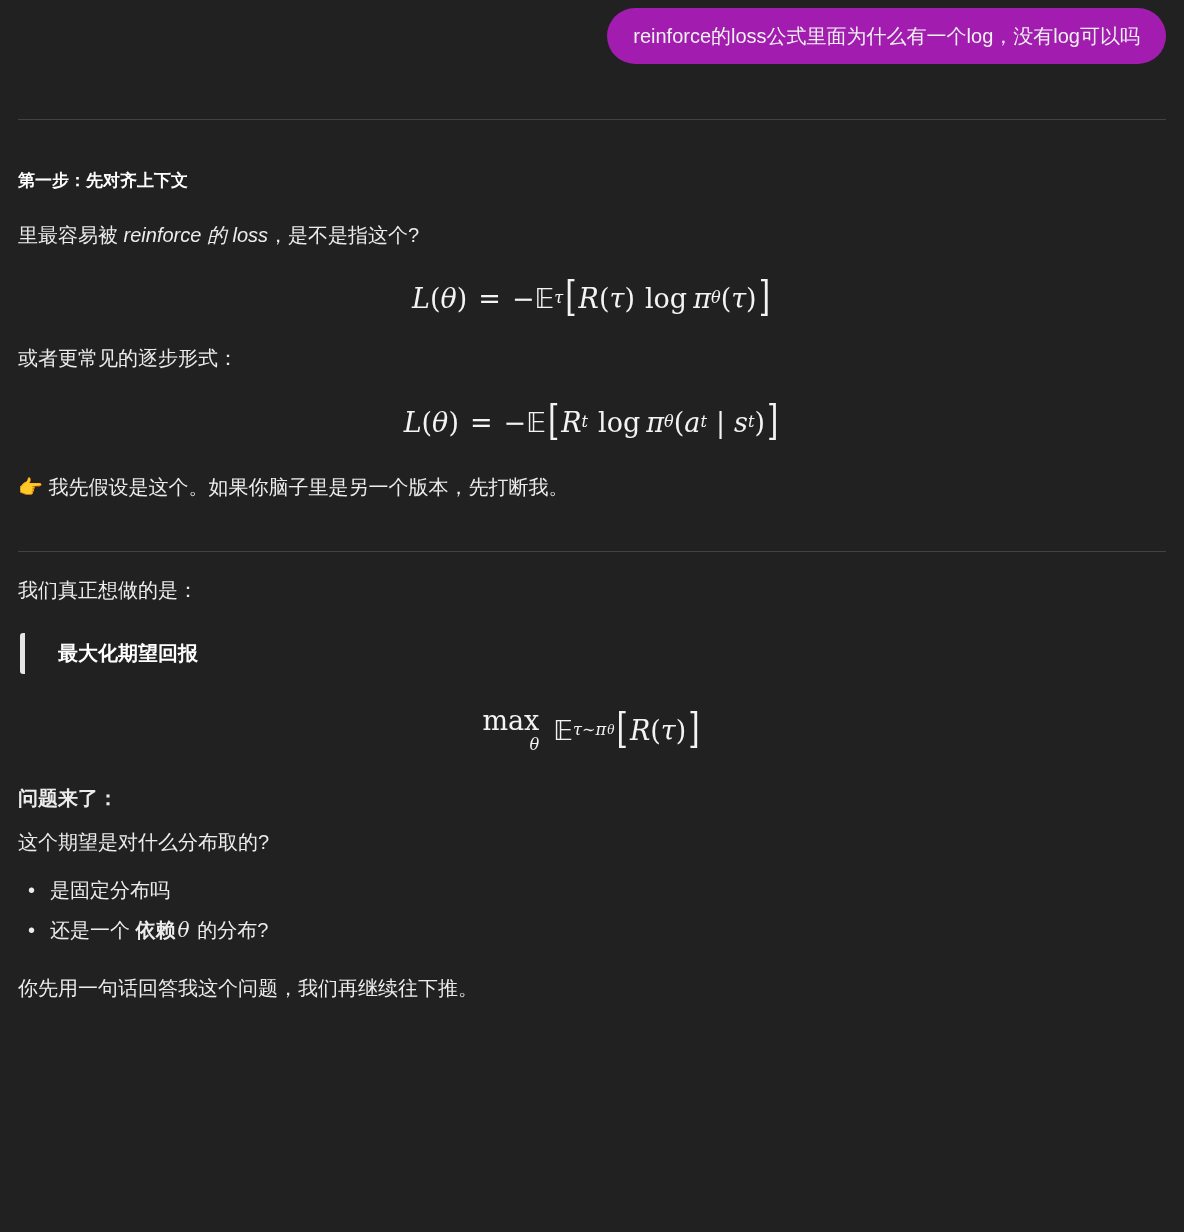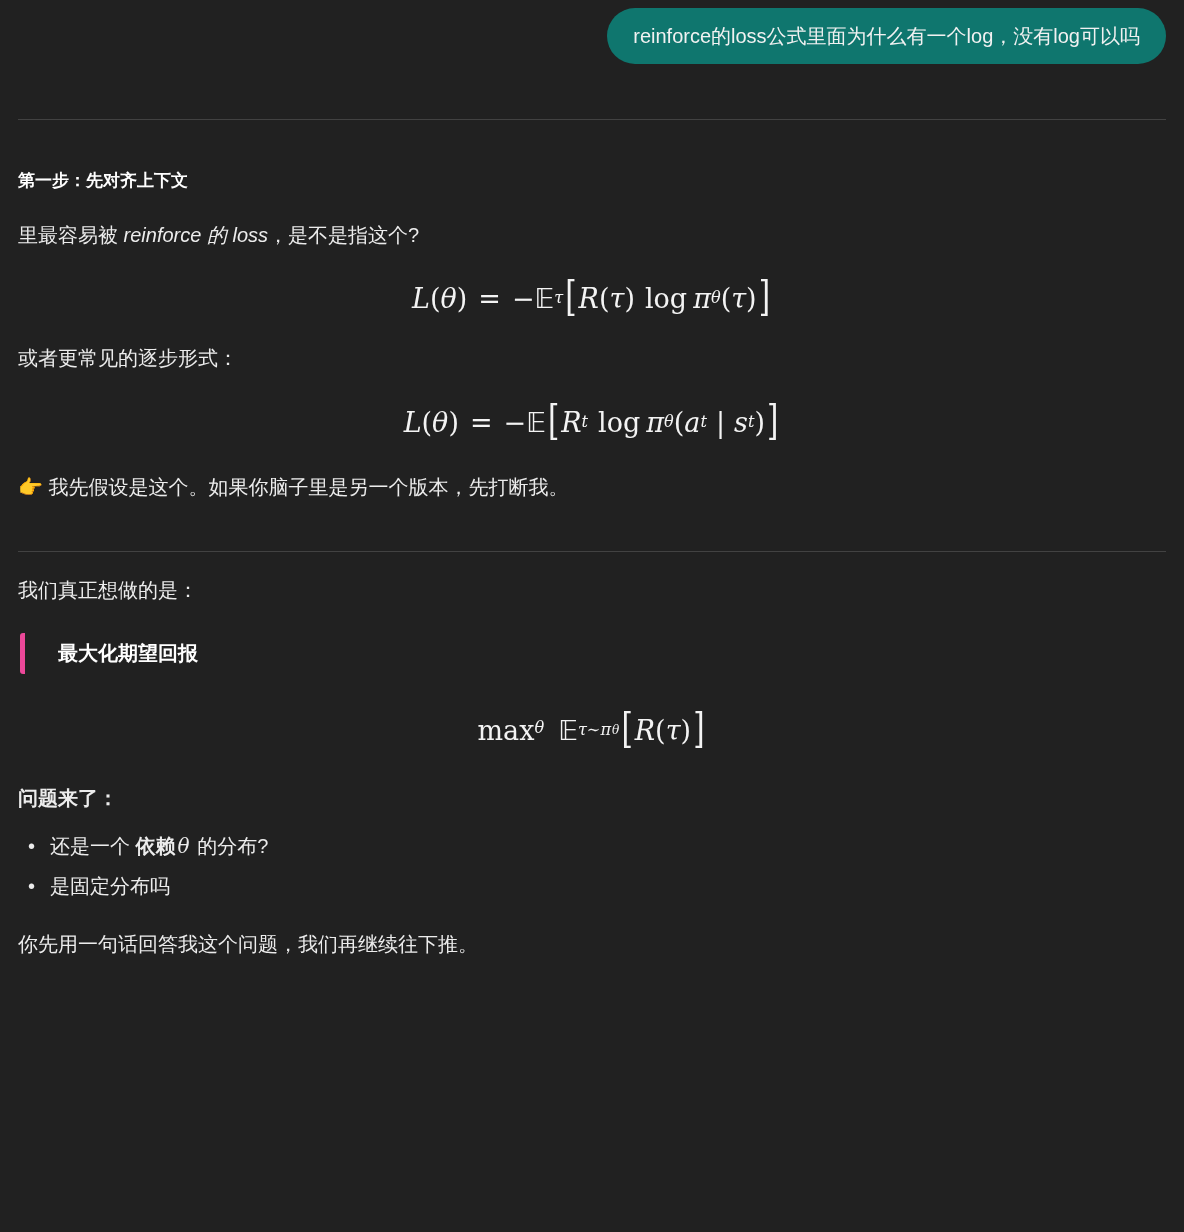--- a/index.html
+++ b/index.html
@@ -8,21 +8,21 @@
     width: 1184px; height: 1232px; overflow: hidden;
     background: #212121; color: #ececec;
     font-family: "Liberation Sans", "DejaVu Sans", sans-serif;
     font-size: 20px; line-height: 35px;
   }
   .content { padding: 0 18px; }
 
   
   .msg-row { display: flex; justify-content: flex-end; margin: 8px 0 0; }
   .bubble {
-    background: #0f766e; color: #f1f1f1;
+    background: #a21caf; color: #f1f1f1;
     border-radius: 28px; padding: 10px 26px;
     max-width: 75%; font-size: 20px; line-height: 36px;
   }
 
   
   .p-intro { margin: 62px 0 0; }
   strong { font-weight: bold; }
   em { font-style: italic; }
   hr { border: none; border-top: 1px solid #424242; height: 0; }
   .div1 { margin: 55px 0 0; }
@@ -32,21 +32,21 @@
   .p-b { margin: 16px 0 0; }
   .p-c { margin: 21px 0 0; }
   .p-d { margin: 21px 0 0; }
   .p-e { margin: 21px 0 0; font-weight: bold; }
   .p-f { margin: 9px 0 0; }
   .p-g { margin: 23px 0 0; }
   .emoji { color: #f5c84c; font-style: normal; font-weight: normal; }
 
   blockquote {
     margin: 25px 0 0 2px;
-    border-left: 5px solid #ec4899; border-radius: 3px;
+    border-left: 5px solid #e5e5e5; border-radius: 3px;
     padding: 3px 0 3px 33px;
     font-weight: bold; color: #fff;
   }
 
   
   ul.bullets { list-style: none; margin: 13px 0 0; padding: 0; }
   ul.bullets li { position: relative; padding-left: 32px; }
   ul.bullets li + li { margin-top: 5px; }
   ul.bullets li::before {
     content: "\2022"; position: absolute; left: 10px; top: 0;
@@ -66,21 +66,21 @@
   .tok { white-space: pre; }
   .tok.it { font-style: italic; }
   .tok.bb { font-family: "DejaVu Sans", sans-serif; }
   .tok.sub { font-size: 0.60em; font-style: italic; vertical-align: -0.30em; }
   .tok.subsub { font-size: 0.45em; font-style: italic; vertical-align: -0.62em; margin-left: 1px; }
   .tok.br { display: inline-block; transform: scaleY(1.40); font-size: 1.08em; margin: 0 2px; }
   .tok.rel { margin: 0 11px; }
   .tok.fn { margin: 0 6px 0 10px; }
   .tok.mid { margin: 0 9px; }
   .tok.sp-l { margin-left: 14px; }
-  .stack { display: inline-flex; align-items: flex-start; vertical-align: -0.75em; }
+  .stack { display: inline-flex; flex-direction: column; align-items: flex-end; vertical-align: -0.75em; }
   .stack .base { line-height: 1; }
   .stack .under { font-size: 0.60em; font-style: italic; line-height: 1; margin-top: 3px; }
 </style>
 </head>
 <body>
 
 <div class="content">
 
   <div class="msg-row">
     <div class="bubble">
@@ -172,26 +172,27 @@
         <span class="tok br">[</span>
         <span class="tok it">R</span>
         <span class="tok ">(</span>
         <span class="tok it">τ</span>
         <span class="tok ">)</span>
         <span class="tok br">]</span>
       </div>
 
     <p class="p-e">问题来了：</p>
 
+    <p class="p-f">这个期望是对什么分布取的?</p>
 
     <ul class="bullets">
       <li>
-        <span>还是一个 </span><strong>依赖</strong><span class="math-inline">θ</span><span> 的分布?</span>
+        <span>是固定分布吗</span>
       </li>
       <li>
-        <span>是固定分布吗</span>
+        <span>还是一个 </span><strong>依赖</strong><span class="math-inline">θ</span><span> 的分布?</span>
       </li>
     </ul>
 
     <p class="p-g">你先用一句话回答我这个问题，我们再继续往下推。</p>
 
   </div>
 </div>
 
 </body></html>

